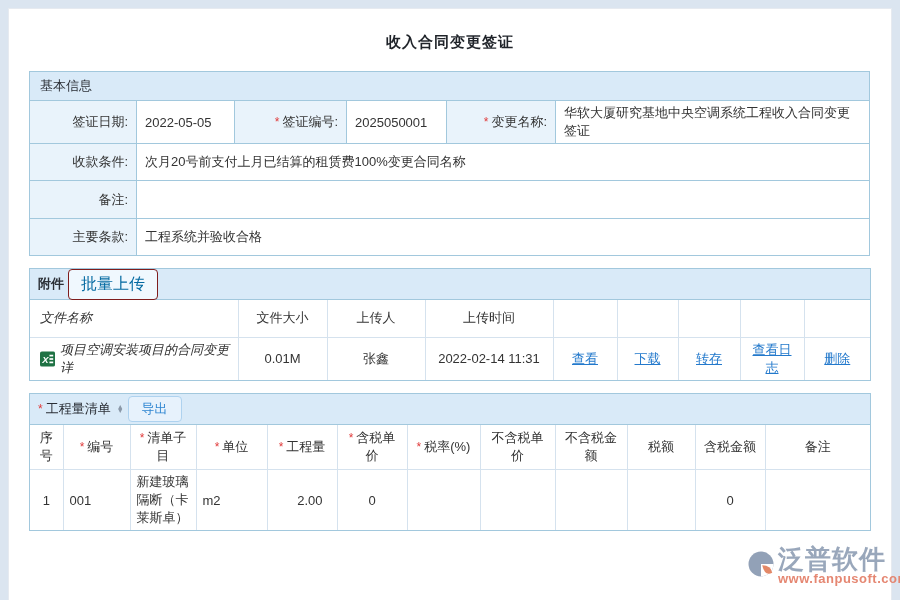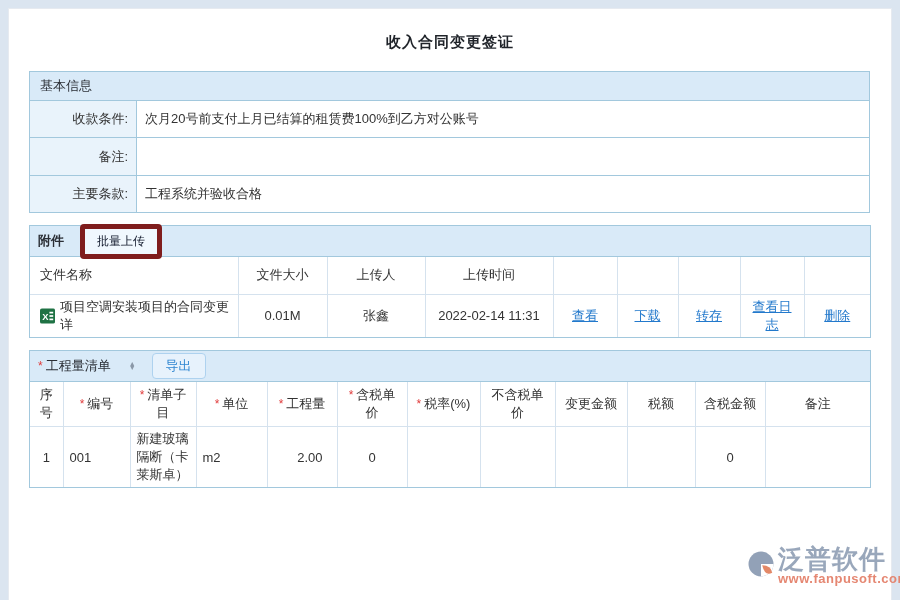--- a/index.html
+++ b/index.html
@@ -12,32 +12,32 @@
   table{border-collapse:collapse;table-layout:fixed;width:840px;font-size:13px;color:#333;}
   
   .basic td{border:1px solid #a2c8dd;padding:3px 8px;overflow:hidden;}
   .basic .band{background:#d9eaf8;height:22px;font-size:13px;color:#2b2f36;padding-left:10px;}
   .basic .lbl{background:#e9f3fb;text-align:right;color:#333;}
   .basic .val{background:#fff;text-align:left;}
   .req{color:#e03b3b;margin-right:3px;font-size:12px;}
   a.lnk{color:#2379cc;text-decoration:underline;cursor:pointer;}
   
   .section{border:1px solid #a2c8dd;width:840px;margin-top:12px;background:#fff;}
-  .section-band{background:#d9eaf8;display:flex;align-items:center;gap:16px;
+  .section-band{background:#d9eaf8;display:flex;align-items:center;gap:4px;
     padding:4px 8px;height:22px;font-size:13px;color:#2b2f36;border-bottom:1px solid #a2c8dd;}
-  .btn-light{font-size:12px;color:#0f172a;background:#f0f8fe;border:5px solid #7f1d1d;
+  .btn-light{font-size:16px;color:#0369a1;background:#f0f8fe;border:1px solid #7f1d1d;
     border-radius:4px;padding:4px 12px;cursor:pointer;}
   .btn-blue{font-size:13px;color:#2e86d1;background:#e7f2fc;border:1px solid #aed2ef;
     border-radius:4px;padding:3px 13px;cursor:pointer;}
   .inner{width:100%;}
   .inner td,.inner th{border-left:1px solid #d5e2ee;padding:3px 6px;font-weight:normal;
     text-align:center;overflow:hidden;}
   .inner td:first-child,.inner th:first-child{border-left:none;}
   .inner tr.hd th{border-bottom:1px solid #d5e2ee;}
-  .name-cell{text-align:left !important;padding-left:10px !important;}
+  .name-cell{text-align:left !important;padding-left:10px !important;font-style:italic;}
   .sort-icon{display:inline-flex;flex-direction:column;line-height:4px;font-size:7px;
     color:#8a98a8;margin-left:2px;cursor:pointer;}
   .bold{font-weight:bold;}
   .file-name{display:flex;align-items:center;gap:5px;}
   
   .watermark{position:absolute;left:746px;top:546px;display:flex;align-items:flex-start;
     gap:2px;z-index:6;opacity:.95;}
   .wm-text{display:flex;flex-direction:column;}
   .wm-brand{font-size:26px;font-weight:bold;color:#94a3b8;line-height:26px;letter-spacing:1px;}
   .wm-url{font-size:13px;font-weight:bold;color:#e4816b;line-height:14px;letter-spacing:.5px;}
@@ -59,22 +59,30 @@
         <col style="width:109px">
           <col style="width:102px">
           <col style="width:110px">
           <col style="width:102px">
       </colgroup>
       <tbody>
           <tr>
             <td class="band" colspan="8">基本信息</td>
           </tr>
       <tr style="height:37px">
+        <td class="lbl"><span>签证日期:</span></td>
+        <td class="val">2022-05-05</td>
+        <td class="lbl"><span class="req">*</span><span>签证编号:</span></td>
+        <td class="val">2025050001</td>
+        <td class="lbl"><span class="req">*</span><span>变更名称:</span></td>
+        <td class="val" colspan="3">华软大厦研究基地中央空调系统工程收入合同变更签证</td>
+      </tr>
+      <tr style="height:37px">
         <td class="lbl"><span>收款条件:</span></td>
-        <td class="val" colspan="7">次月20号前支付上月已结算的租赁费100%到乙方对公账号</td>
+        <td class="val" colspan="7">次月20号前支付上月已结算的租赁费100%变更合同名称</td>
       </tr>
       <tr style="height:38px">
         <td class="lbl"><span>备注:</span></td>
         <td class="val" colspan="7"></td>
       </tr>
       <tr style="height:37px">
         <td class="lbl"><span>主要条款:</span></td>
         <td class="val" colspan="7">工程系统并验收合格</td>
       </tr>
     </tbody>
@@ -162,21 +170,21 @@
         <tbody>
             <tr class="hd" style="height:45px">
           <th>序号</th>
           <th><span class="req">*</span><span>编号</span></th>
           <th><span class="req">*</span><span>清单子目</span></th>
           <th><span class="req">*</span><span>单位</span></th>
           <th><span class="req">*</span><span>工程量</span></th>
           <th><span class="req">*</span><span>含税单价</span></th>
           <th><span class="req">*</span><span>税率(%)</span></th>
           <th>不含税单价</th>
-          <th>变更金额</th>
+          <th>不含税金额</th>
           <th>税额</th>
           <th>含税金额</th>
           <th>备注</th>
         </tr>
         <tr style="height:56px">
           <td>1</td>
           <td style="text-align:left">001</td>
           <td style="text-align:left">新建玻璃隔断（卡莱斯卓）</td>
           <td style="text-align:left">m2</td>
           <td style="text-align:right;padding-right:14px">2.00</td>

